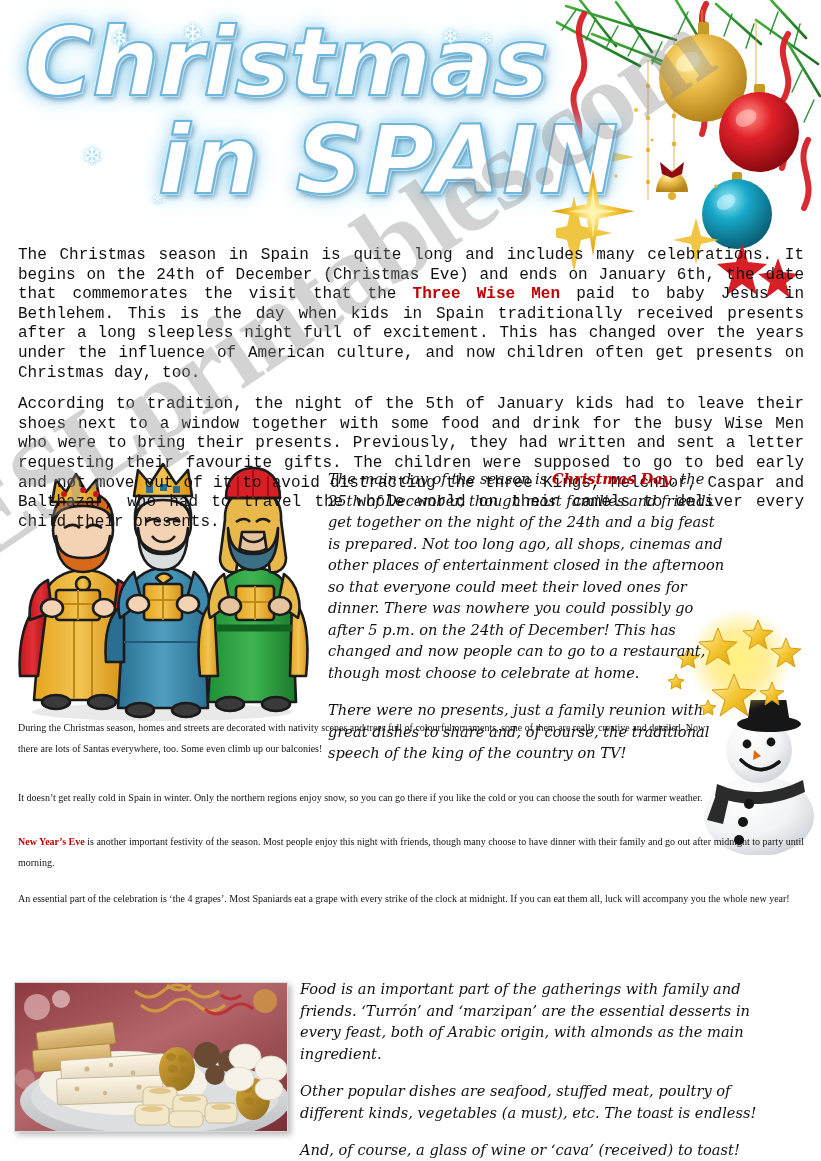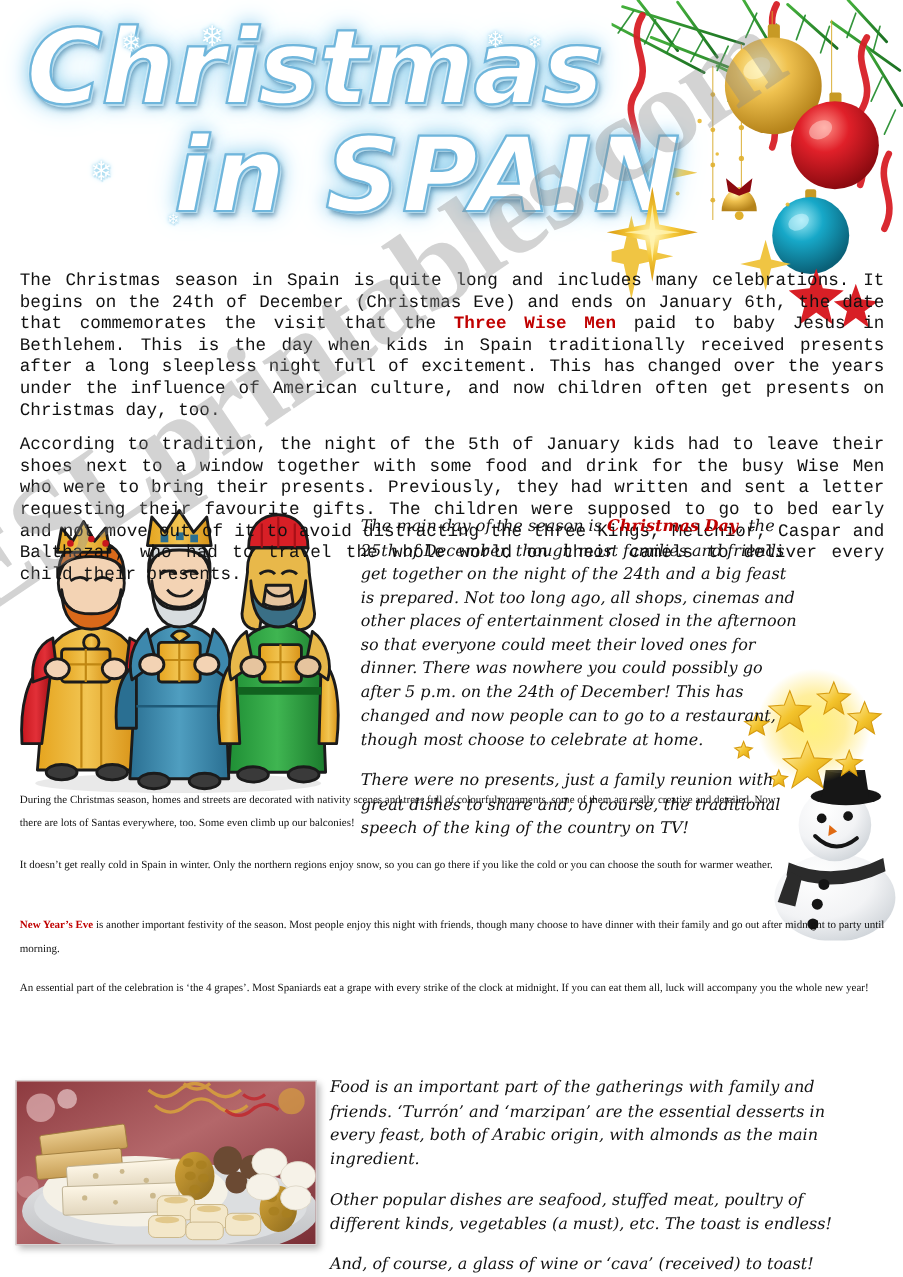--- a/index.html
+++ b/index.html
@@ -490,21 +490,21 @@
     <path d="M20 84 Q62 102 106 80 L108 92 Q62 114 18 96 Z" fill="#2b2b2b"></path>
     <path d="M20 92 L10 120 L26 124 L32 98 Z" fill="#2b2b2b"></path>
 
     <circle cx="52" cy="104" r="5" fill="#151515"></circle>
     <circle cx="46" cy="122" r="5" fill="#151515"></circle>
     <circle cx="42" cy="140" r="5" fill="#151515"></circle>
   </svg>
 
   <div class="txt serif-c" style="left:18px; top:718px; width:690px;">
     <p>During the Christmas season, homes and streets are decorated with nativity scenes and trees full of colourful ornaments, some of them are really creative and detailed. Now there are lots of Santas everywhere, too. Some even climb up our balconies!</p>
-    <p style="margin-top:18px;">It doesn’t get really cold in Spain in winter. Only the northern regions enjoy snow, so you can go there if you like the cold or you can choose the south for warmer weather.</p>
+    <p style="margin-top:29px;">It doesn’t get really cold in Spain in winter. Only the northern regions enjoy snow, so you can go there if you like the cold or you can choose the south for warmer weather.</p>
   </div>
 
   <div class="txt serif-c" style="left:18px; top:832px; width:786px; text-align:justify;">
     <p><span class="hl">New Year’s Eve</span><span> is another important festivity of the season. Most people enjoy this night with friends, though many choose to have dinner with their family and go out after midnight to party until morning.</span></p>
     <p style="margin-top:16px;">An essential part of the celebration is ‘the 4 grapes’. Most Spaniards eat a grape with every strike of the clock at midnight. If you can eat them all, luck will accompany you the whole new year!</p>
   </div>
 
   <div class="foodphoto">
     <svg viewBox="0 0 272 148" width="272" height="148">
       <defs>

